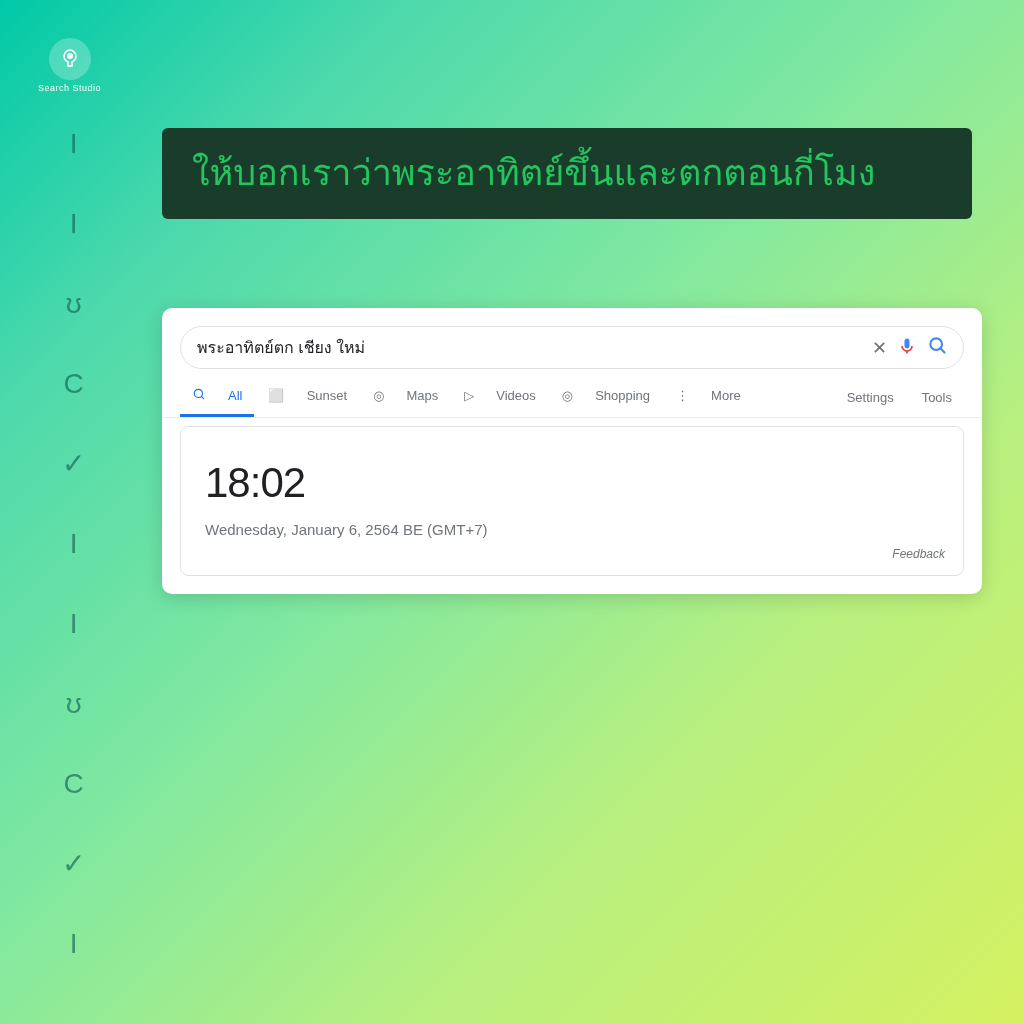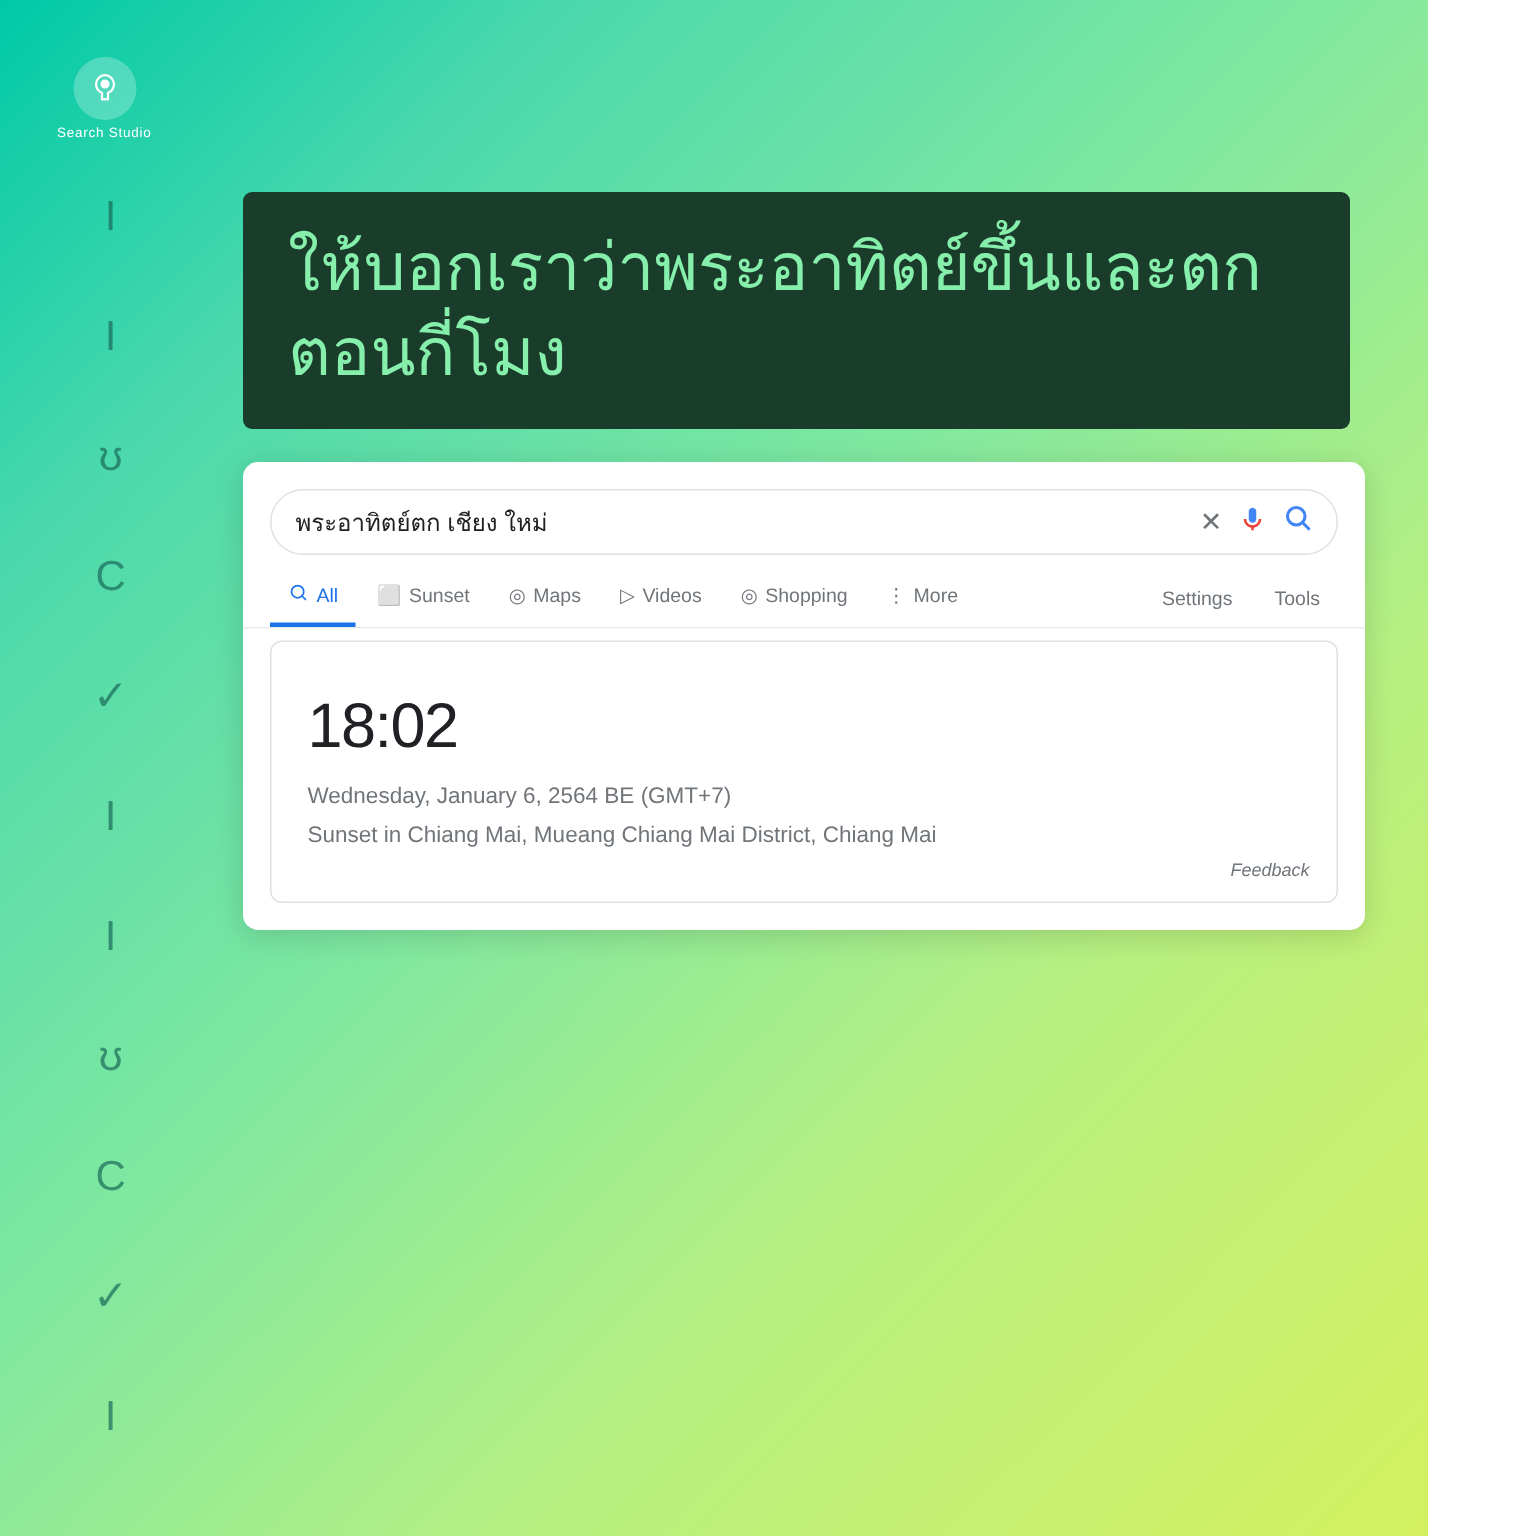--- a/index.html
+++ b/index.html
@@ -5,21 +5,21 @@
     * { margin: 0; padding: 0; box-sizing: border-box; }
 
     body {
       width: 1024px;
       height: 1024px;
       overflow: hidden;
       font-family: 'Arial', sans-serif;
     }
 
     .background {
-      width: 952px;
+      width: 1024px;
       height: 1024px;
       background: linear-gradient(135deg, #00c9a7 0%, #4dd9ac 20%, #80e8a0 45%, #b8f080 70%, #d4f060 100%);
       position: relative;
     }
 
     
     .side-decoration {
       position: absolute;
       left: 62px;
       top: 130px;
@@ -74,22 +74,22 @@
       position: absolute;
       top: 128px;
       left: 162px;
       right: 52px;
       background: #1a3d2b;
       border-radius: 6px;
       padding: 22px 30px;
     }
 
     .heading-banner-text {
-      color: #86efac;
-      font-size: 44px;
+      color: #22c55e;
+      font-size: 36px;
       font-weight: 500;
       line-height: 1.3;
       font-family: 'Tahoma', 'Arial', sans-serif;
     }
 
     
     .search-card {
       position: absolute;
       top: 308px;
       left: 162px;
@@ -138,21 +138,21 @@
       display: flex;
       align-items: center;
       padding: 8px 18px 0 18px;
       border-bottom: 1px solid #ebebeb;
       gap: 2px;
     }
 
     .tab-item {
       display: flex;
       align-items: center;
-      gap: 5px;
+      gap: 22px;
       padding: 10px 12px;
       font-size: 13px;
       color: #70757a;
       cursor: pointer;
       border-bottom: 3px solid transparent;
       white-space: nowrap;
     }
 
     .tab-item.active {
       color: #1a73e8;
@@ -317,20 +317,19 @@
         <div class="tab-settings">Settings</div>
         <div class="tab-tools">Tools</div>
       </div>
     </div>
 
 
     <div class="result-card">
       <div class="result-time">18:02</div>
       <div class="result-date">
         <span>Wednesday, January 6, 2564 BE (GMT+7)</span><br>
-        <span>Sunset in Chiang Mai, Mueang Chiang Mai District, Chiang Mai</span>
       </div>
       <div class="feedback-link">Feedback</div>
     </div>
 
   </div>
 
 </div>
 
 </body></html>

